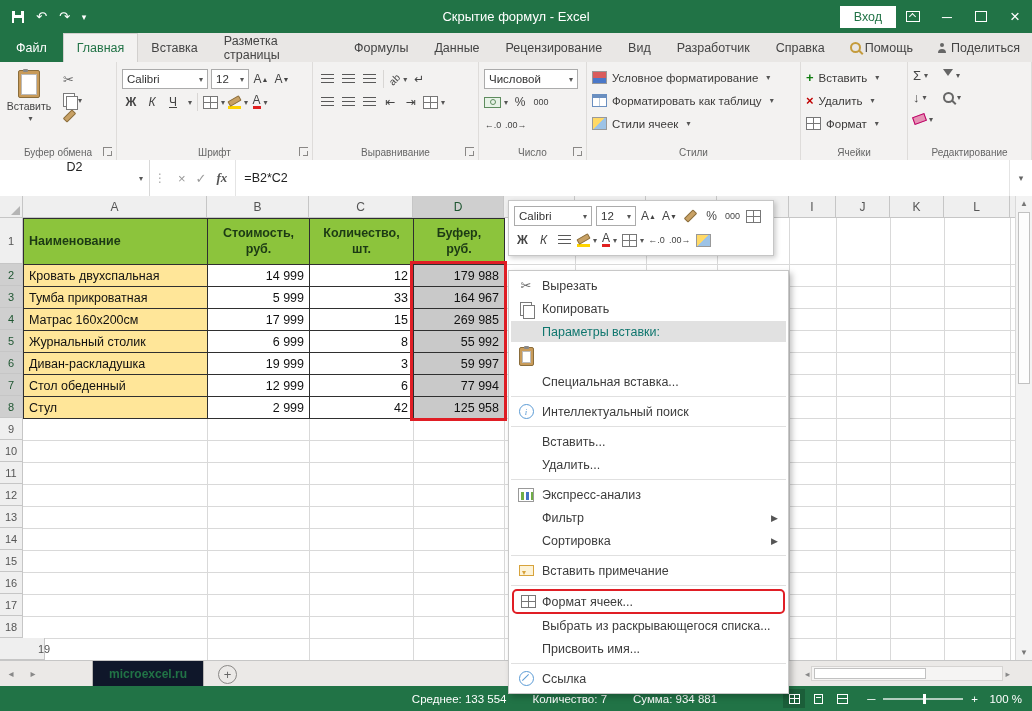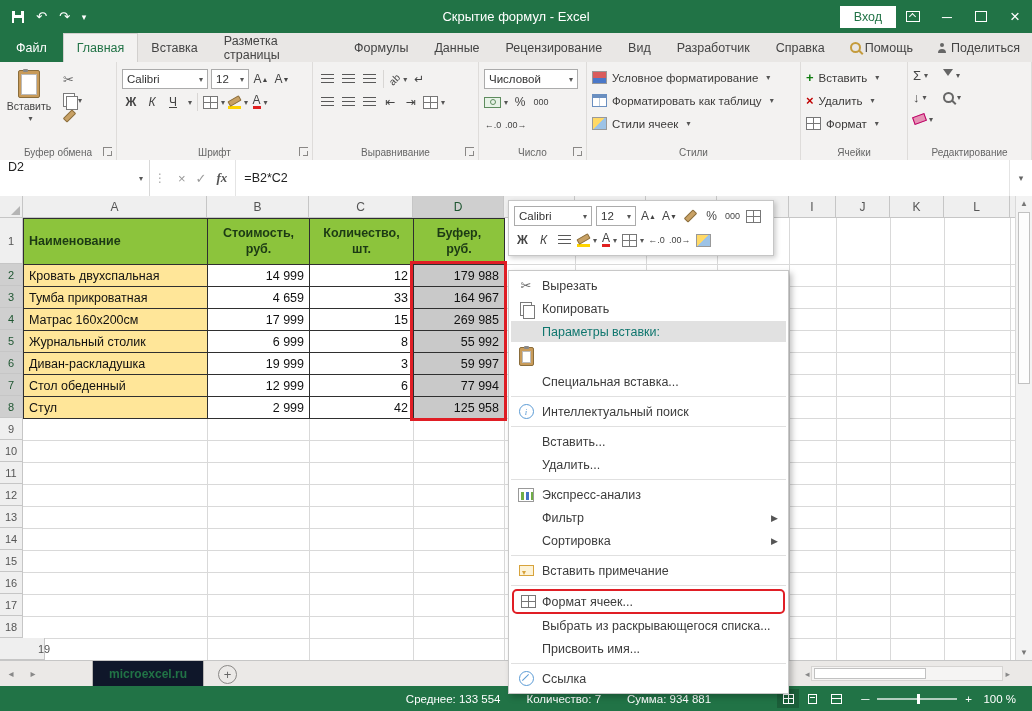--- a/index.html
+++ b/index.html
@@ -83,21 +83,21 @@
   .edit-cols{display:flex;gap:10px;}
   .ecol{display:flex;flex-direction:column;gap:4px;}
   .erow{display:flex;align-items:center;font-size:13px;color:#444;height:18px;}
   .i-funnel{width:0;height:0;border:5px solid transparent;border-top:7px solid #666;display:inline-block;}
   .i-lens2{width:7px;height:7px;border:2px solid #666;border-radius:50%;position:relative;display:inline-block;}
   .i-lens2::after{content:'';position:absolute;width:2px;height:5px;background:#666;right:-3px;bottom:-4px;transform:rotate(-45deg);}
   .i-eraser{width:11px;height:6px;background:#e691b4;border:1px solid #b06;transform:rotate(-20deg);display:inline-block;}
 
   
   .formulabar{position:absolute;left:0;top:160px;width:100%;height:36px;background:#fff;border-bottom:1px solid #cfcfcf;display:flex;align-items:center;}
-  .namebox{width:150px;height:100%;display:flex;align-items:flex-start;border-right:1px solid #d8d8d8;padding-left:8px;box-sizing:border-box;font-size:12.5px;color:#222;flex-direction:column;}
+  .namebox{width:150px;height:100%;display:flex;align-items:center;border-right:1px solid #d8d8d8;box-sizing:border-box;font-size:12.5px;color:#222;flex-direction:column;}
   .namebox .car{margin-left:auto;margin-right:6px;}
   .fhandle{color:#aaa;padding:0 4px;font-size:12px;}
   .fxbtns{display:flex;align-items:center;gap:10px;padding:0 8px;border-right:1px solid #e4e4e4;height:100%;}
   .fx-x{color:#999;font-size:13px;}
   .fx-ok{color:#999;font-size:13px;}
   .fx-fx{font-style:italic;font-family:"Liberation Serif","DejaVu Serif",serif;font-weight:bold;color:#555;font-size:13px;}
   .fvalue{flex:1;padding-left:8px;font-size:12.5px;color:#222;}
   .fexpand{width:22px;text-align:center;border-left:1px solid #e4e4e4;color:#666;font-size:9px;height:100%;display:flex;align-items:center;justify-content:center;}
 
   
@@ -132,21 +132,21 @@
   .sheetbar{position:absolute;left:0;top:660px;width:100%;height:26px;background:#ebe9e7;border-top:1px solid #c6c6c6;display:flex;align-items:stretch;box-sizing:border-box;}
   .snav{width:22px;display:flex;align-items:center;justify-content:center;color:#888;font-size:10px;}
   .sheettab{margin-left:48px;background:#0f172a;border-left:1px solid #b7b5b3;border-right:1px solid #b7b5b3;display:flex;align-items:center;padding:0 16px;color:#217346;font-weight:bold;font-size:12px;}
   .addsheet{width:17px;height:17px;border:1px solid #8a8886;border-radius:50%;color:#666;display:flex;align-items:center;justify-content:center;font-size:13px;margin:4px 0 0 14px;}
   .hscroll{margin-left:auto;margin-right:22px;display:flex;align-items:center;gap:2px;}
   .hs-arrow{color:#888;font-size:9px;}
   .hs-track{width:190px;height:13px;background:#f5f4f3;border:1px solid #d6d4d2;position:relative;}
   .hs-thumb{position:absolute;left:2px;top:1px;bottom:1px;width:110px;background:#fff;border:1px solid #c1c1c1;}
 
   
-  .statusbar{position:absolute;left:0;top:686px;width:100%;height:25px;background:#217346;color:#fff;display:flex;align-items:center;justify-content:flex-end;font-size:11.5px;box-sizing:border-box;padding-right:16px;}
+  .statusbar{position:absolute;left:0;top:686px;width:100%;height:25px;background:#217346;color:#fff;display:flex;align-items:center;justify-content:flex-end;font-size:11.5px;box-sizing:border-box;padding-right:10px;}
   .stat-group{display:flex;gap:26px;}
   .views{display:flex;gap:2px;margin-left:66px;}
   .vbtn{width:22px;height:19px;display:flex;align-items:center;justify-content:center;}
   .vbtn.active{background:rgba(0,0,0,.18);}
   .vi{width:11px;height:10px;border:1px solid #fff;display:inline-block;box-sizing:border-box;}
   .vi.grid{background:linear-gradient(#fff,#fff) 50% 0/1px 100% no-repeat,linear-gradient(#fff,#fff) 0 50%/100% 1px no-repeat;}
   .vi.page{width:9px;background:linear-gradient(#fff,#fff) 50% 2px/5px 1px no-repeat;}
   .vi.brk{background:linear-gradient(#fff,#fff) 0 50%/100% 1px no-repeat;}
   .zoom{display:flex;align-items:center;gap:8px;margin-left:14px;}
   .ztrack{width:80px;height:2px;background:rgba(255,255,255,.65);position:relative;}
@@ -510,21 +510,21 @@
 руб.</div>
       </div>
       <div class="trow">
         <div class="tc td name w-a">Кровать двухспальная</div>
         <div class="tc td num w-b">14 999</div>
         <div class="tc td num w-c">12</div>
         <div class="tc td sum w-d">179 988</div>
       </div>
       <div class="trow">
         <div class="tc td name w-a">Тумба прикроватная</div>
-        <div class="tc td num w-b">4 659</div>
+        <div class="tc td num w-b">5 999</div>
         <div class="tc td num w-c">33</div>
         <div class="tc td sum w-d">164 967</div>
       </div>
       <div class="trow">
         <div class="tc td name w-a">Матрас 160x200см</div>
         <div class="tc td num w-b">17 999</div>
         <div class="tc td num w-c">15</div>
         <div class="tc td sum w-d">269 985</div>
       </div>
       <div class="trow">

